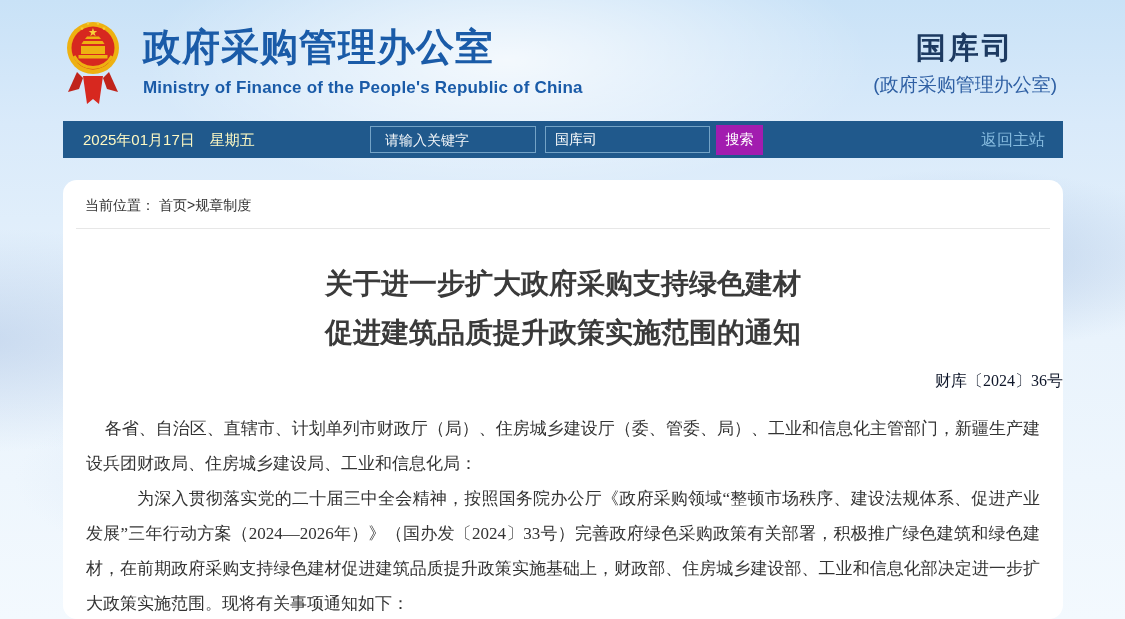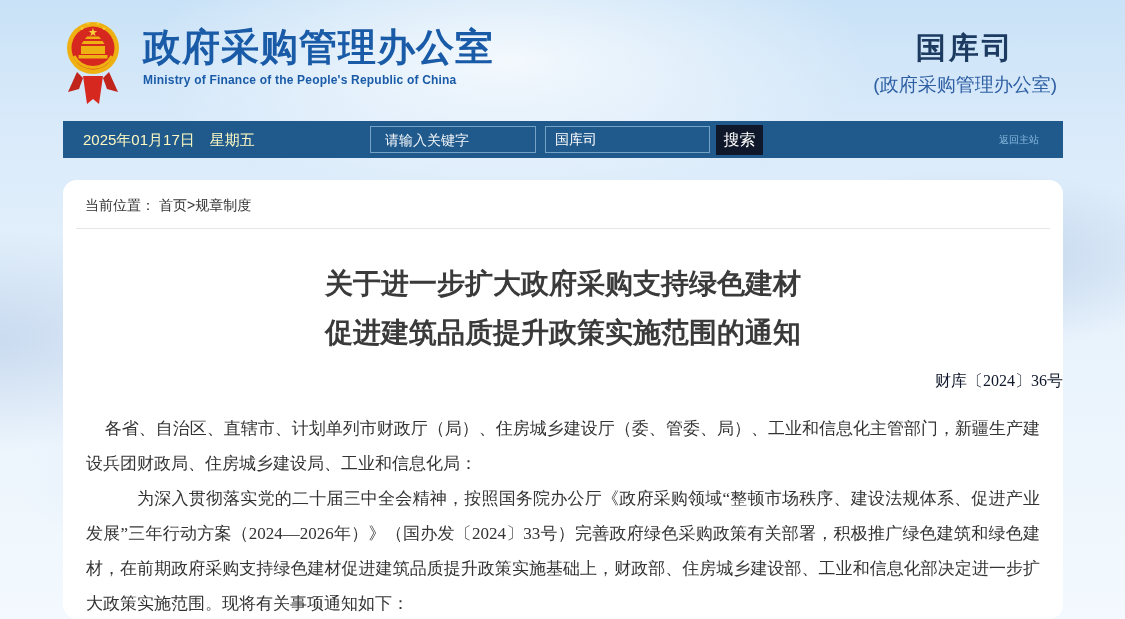--- a/index.html
+++ b/index.html
@@ -13,38 +13,38 @@
       radial-gradient(300px 120px at 20% 480px, rgba(210,225,243,.55), transparent 70%),
       radial-gradient(520px 190px at 45% 60px, rgba(255,255,255,.75), transparent 70%),
       linear-gradient(180deg,#c9e2f7 0%,#d9eafa 20%,#e9f3fc 55%,#f3f9fe 100%);
   }
 
   
   .site-header { position:absolute; left:0; top:0; width:100%; height:121px; }
   .emblem { position:absolute; left:66px; top:12px; width:54px; height:94px; }
   .title-group { position:absolute; left:143px; top:22px; color:#1a5ba8; }
   .title-cn { font-size:38px; font-weight:bold; letter-spacing:1px; }
-  .title-en { font-size:12px; font-weight:bold; letter-spacing:.2px; }
+  .title-en { font-size:17px; font-weight:bold; margin-top:5px; letter-spacing:.2px; }
   .dept { position:absolute; right:68px; top:28px; text-align:center; }
   .dept-name { font-size:30px; font-weight:600; color:#1d3a61; letter-spacing:3px; }
   .dept-sub  { font-size:19px; color:#2e5fa3; margin-top:3px; }
 
   
   .navbar { position:absolute; left:63px; top:121px; width:1000px; height:37px; background:#20598c; }
   .nav-date { position:absolute; left:20px; top:0; line-height:37px; color:#fef9c3; font-size:15px;text-align:center; }
   .nav-search { position:absolute; left:307px; top:5px; width:166px; height:27px;
     background:transparent; border:1px solid #74a3c6; color:#fff; font-size:14px; padding:0 14px; outline:none;
     font-family:"Liberation Sans","DejaVu Sans",sans-serif; }
   .nav-search::placeholder { color:#ffffff; opacity:.95; }
   .nav-select { position:absolute; left:482px; top:5px; width:165px; height:27px;
     border:1px solid #74a3c6; color:#fff; font-size:14px; line-height:25px; padding:0 9px; cursor:pointer; }
   .nav-search-btn { position:absolute; left:653px; top:4px; width:47px; height:30px;
-    background:#0f172a; border:none; color:#fff; font-size:16px; cursor:pointer;
+    background:#a21caf; border:none; color:#fff; font-size:14px; cursor:pointer;
     font-family:"Liberation Sans","DejaVu Sans",sans-serif; }
-  .nav-back { position:absolute; right:24px; top:0; line-height:37px; color:#85bade; font-size:10px;
+  .nav-back { position:absolute; right:18px; top:0; line-height:37px; color:#85bade; font-size:16px;
     text-decoration:none; cursor:pointer; }
 
   
   .content { position:absolute; left:63px; top:180px; width:1000px; height:439px; background:#ffffff;border-radius:14px; }
   .breadcrumb { padding:17px 22px 0; font-size:14px; color:#333; }
   .breadcrumb .crumb-path { color:#333; text-decoration:none; margin-left:4px; cursor:pointer; }
   .separator { border:none; border-top:1px solid #e7e7e7; margin:13px 13px 0; }
   .doc-title { margin-top:30px; text-align:center; font-size:28px; line-height:49px;
     color:#3a3a3a; font-weight:bold; }
   .doc-number { margin-top:14px; text-align:right; font-size:16px; color:#0f172a;

